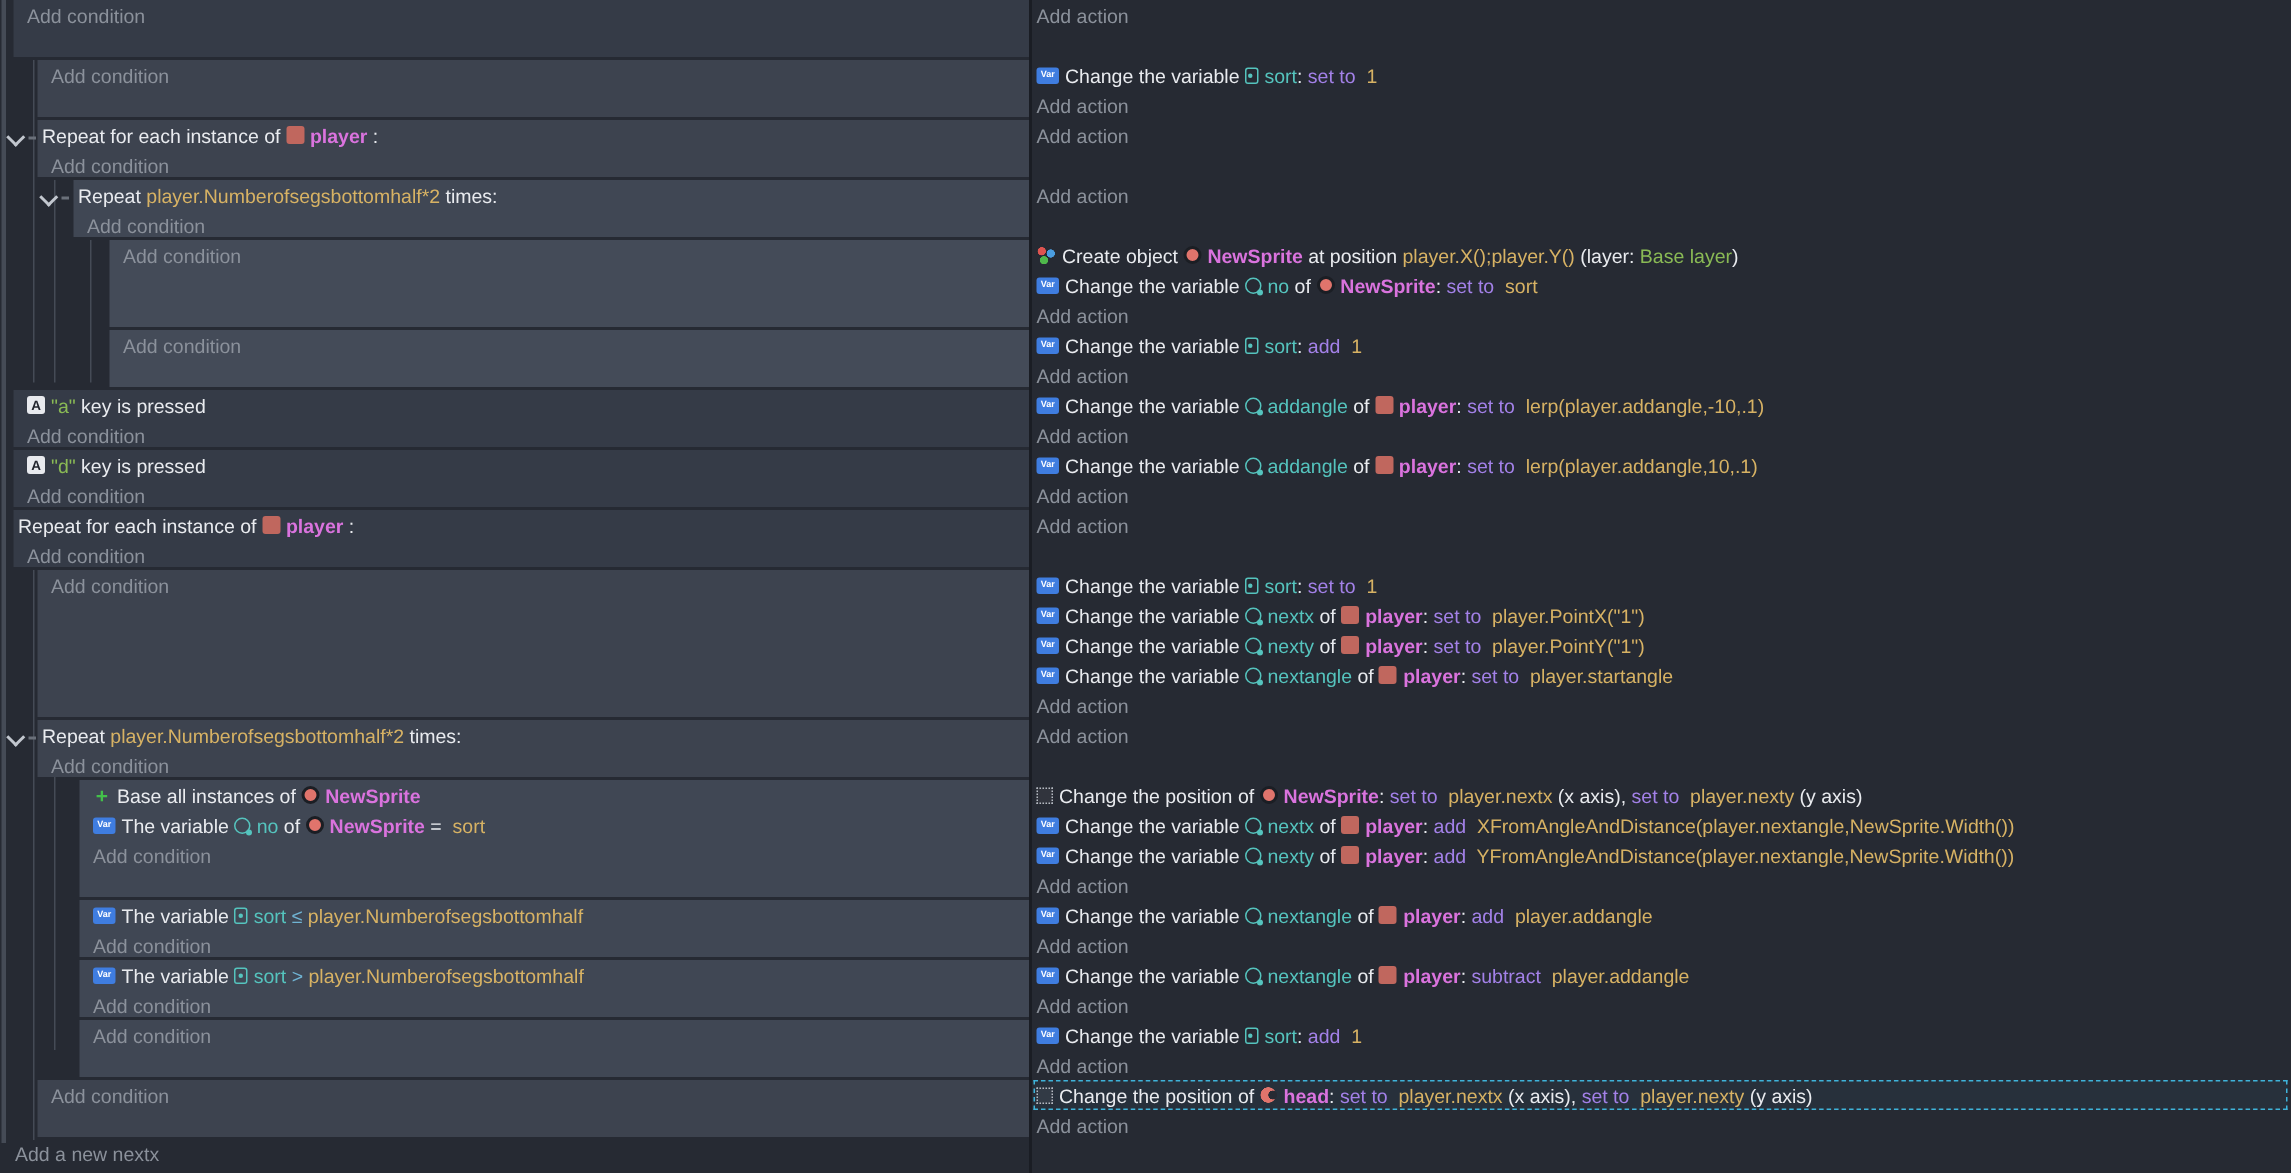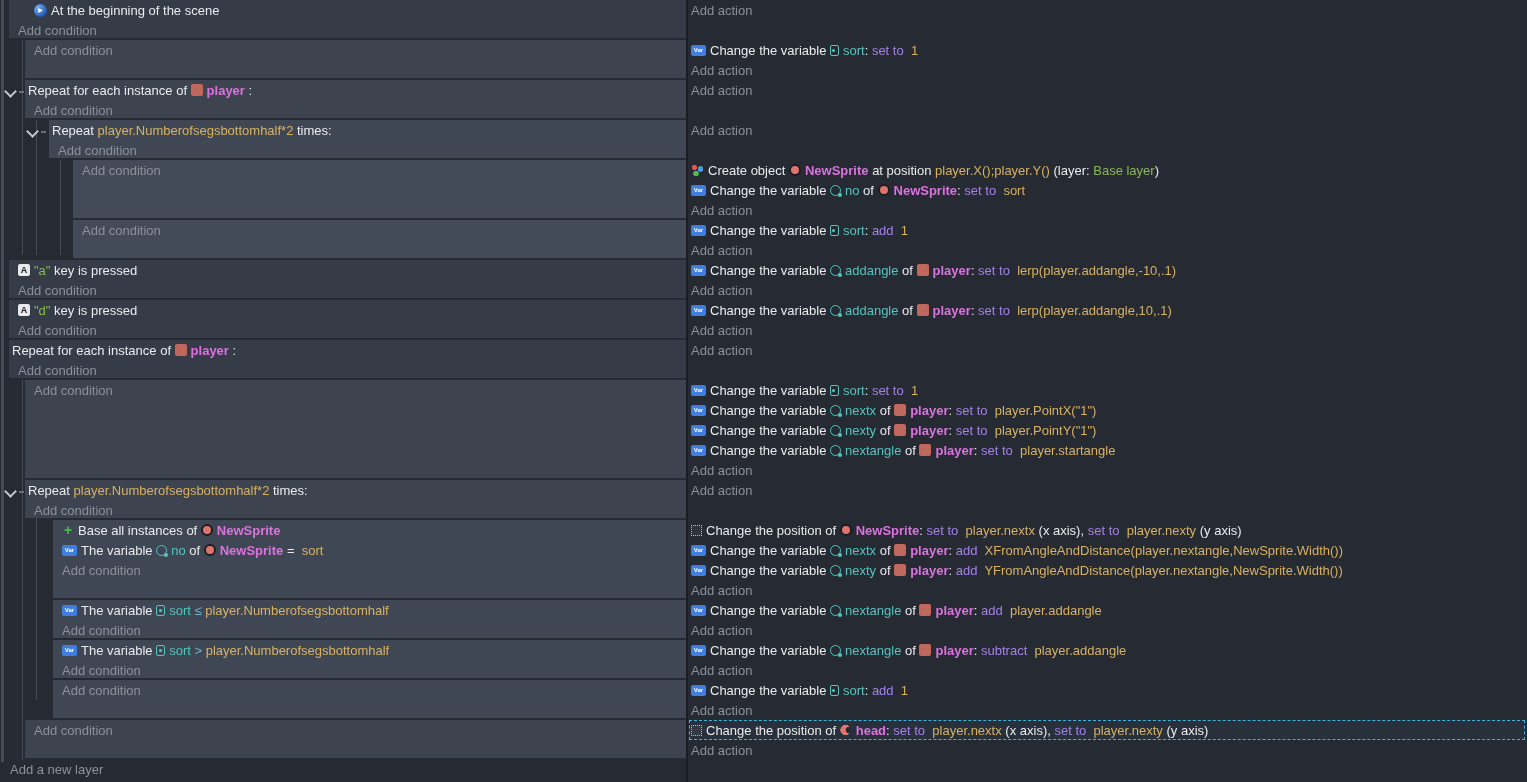--- a/index.html
+++ b/index.html
@@ -56,21 +56,20 @@
       <div class="chev" style="left: 6px; top: 87px;"></div>
       <div class="chevdash" style="left: 19px; top: 91px;"></div>
       <div class="chev" style="left: 28px; top: 127px;"></div>
       <div class="chevdash" style="left: 41px; top: 131px;"></div>
       <div class="chev" style="left: 6px; top: 487px;"></div>
       <div class="chevdash" style="left: 19px; top: 491px;"></div>
     </div>
   <div id="events">
       <div class="event" style="top: 0px; height: 40px;">
         <div class="cond d0" style="left: 9px; width: 677px; height: 38px;">
-          <div class="row hdr" style="padding-left: 25px;"><span class="ic ic-scene-begin">▶</span><span class="seg" style="color: rgb(233, 235, 239);">At the beginning of the scene</span></div>
           <div class="row link-row"><span class="seg" style="color: rgb(139, 145, 155);">Add condition</span></div>
         </div>
         <div class="act" style="height: 40px;">
           <div class="row link-row"><span class="seg" style="color: rgb(139, 145, 155);">Add action</span></div>
         </div>
       </div>
       <div class="event" style="top: 40px; height: 40px;">
         <div class="cond d1" style="left: 25px; width: 661px; height: 38px;">
           <div class="row link-row"><span class="seg" style="color: rgb(139, 145, 155);">Add condition</span></div>
         </div>
@@ -211,14 +210,14 @@
       <div class="event" style="top: 720px; height: 40px;">
         <div class="cond d1" style="left: 25px; width: 661px; height: 38px;">
           <div class="row link-row"><span class="seg" style="color: rgb(139, 145, 155);">Add condition</span></div>
         </div>
         <div class="act" style="height: 40px;">
           <div class="row sel"><span class="ic ic-pos"></span><span class="seg" style="color: rgb(233, 235, 239);">Change the position of </span><span class="ic ic-head"></span><span class="seg" style="color: rgb(218, 115, 222); font-weight: 700;">head</span><span class="seg" style="color: rgb(233, 235, 239);">: </span><span class="seg" style="color: rgb(163, 129, 232);">set to </span><span class="seg" style="color: rgb(215, 178, 100);"> player.nextx</span><span class="seg" style="color: rgb(233, 235, 239);"> (x axis), </span><span class="seg" style="color: rgb(163, 129, 232);">set to </span><span class="seg" style="color: rgb(215, 178, 100);"> player.nexty</span><span class="seg" style="color: rgb(233, 235, 239);"> (y axis)</span></div>
           <div class="row link-row"><span class="seg" style="color: rgb(139, 145, 155);">Add action</span></div>
         </div>
       </div>
     </div>
-  <div class="footer-link">Add a new layer</div>
+  <div class="footer-link">Add a new nextx</div>
 </div>
 
 </body></html>

